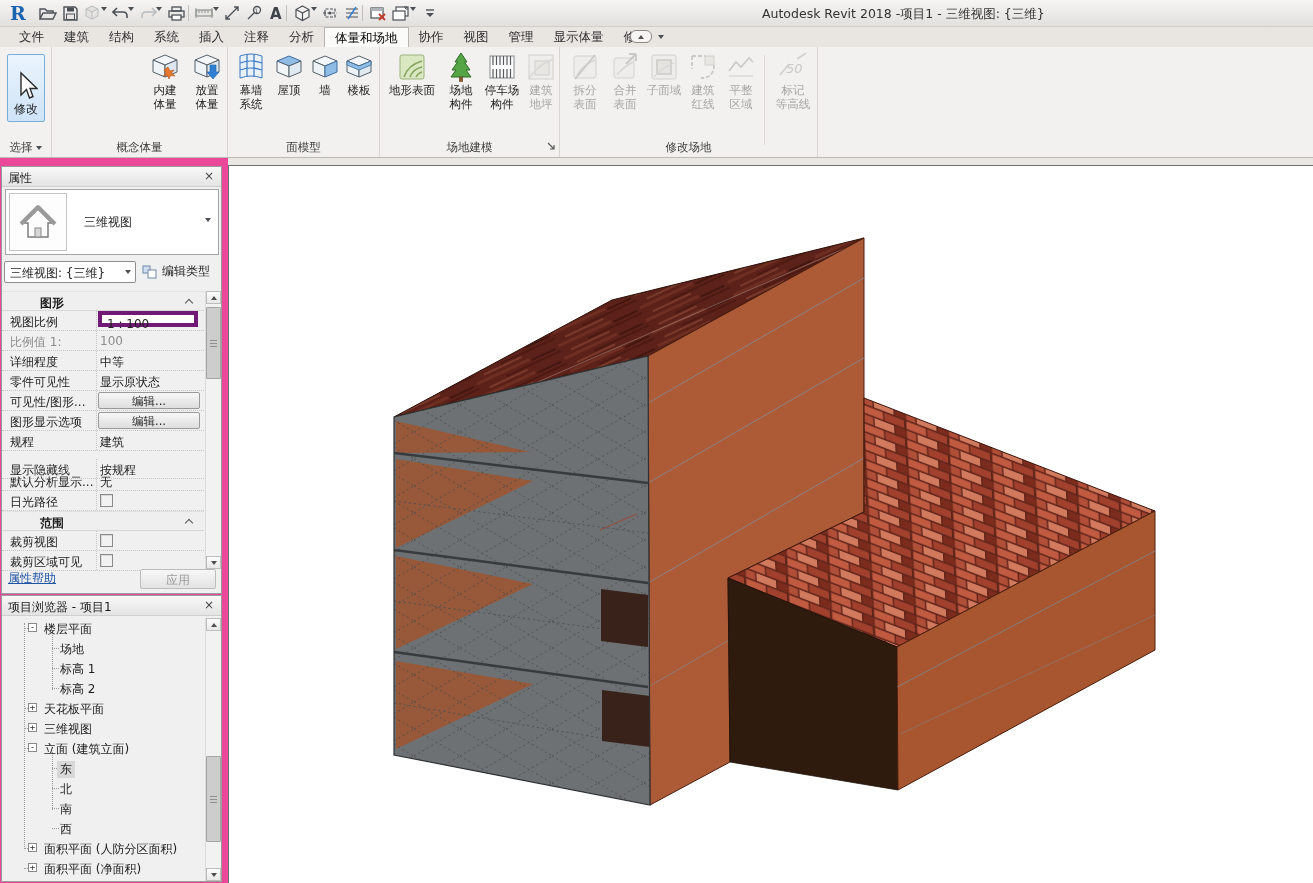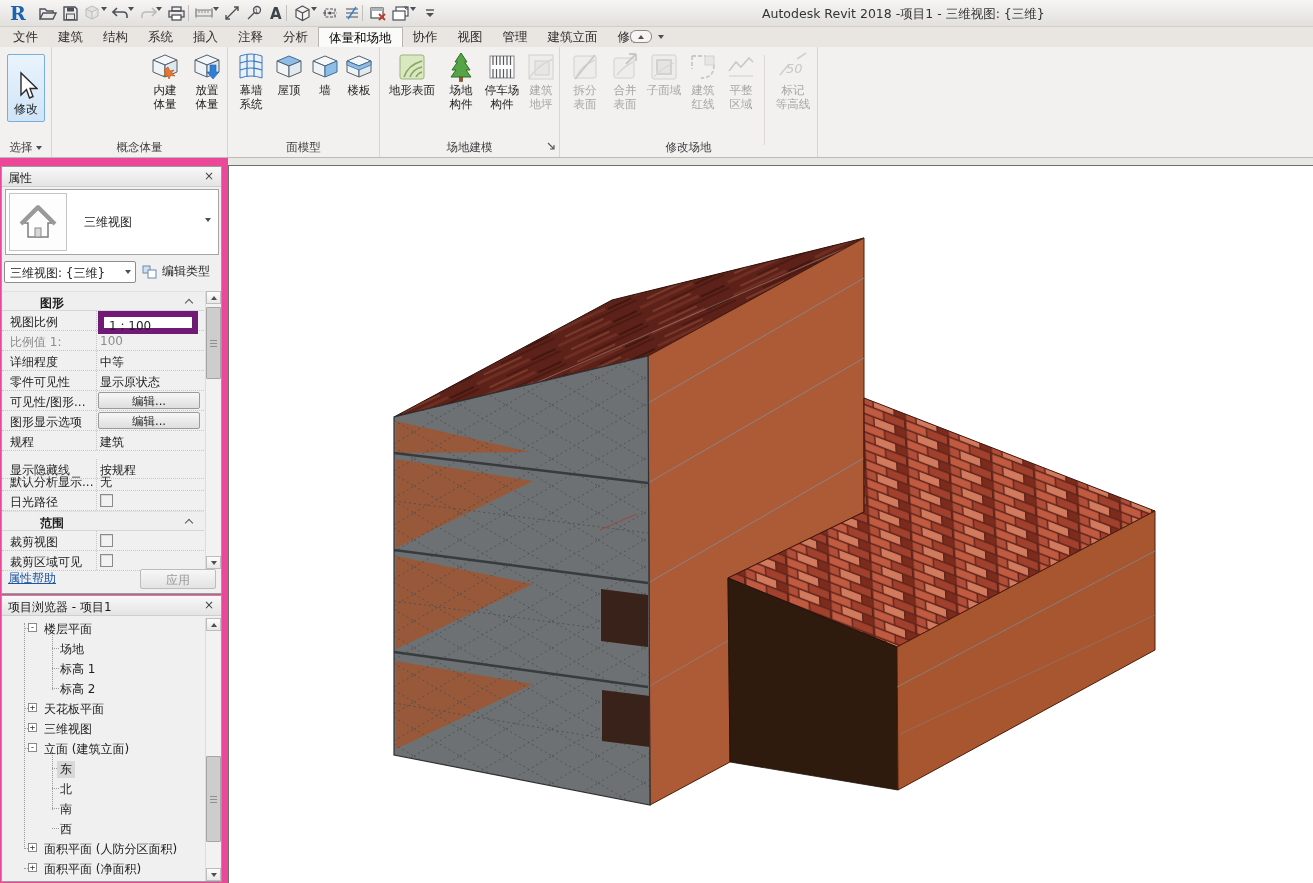--- a/index.html
+++ b/index.html
@@ -12,21 +12,21 @@
     background:linear-gradient(#f6f5f4,#e2e0dd); border-bottom:1px solid #d2cfcb; }
   .qat { position:absolute; left:4px; top:2px; height:22px; }
   .qicon { position:absolute; top:0; width:20px; height:22px; display:flex; align-items:center; justify-content:center; cursor:default; }
   .qicon svg { display:block; }
   .qcaret { position:absolute; top:9px; width:8px; height:8px; }
   .qsep { position:absolute; top:3px; width:1px; height:16px; background:#c3c0bc; }
   .car { width:0; height:0; border-left:3.5px solid transparent; border-right:3.5px solid transparent; border-top:4px solid #4a4f54; }
   .title { position:absolute; left:762px; top:6px; display:flex; font-size:12.5px; color:#333; white-space:nowrap; }
 
   
-  .tabrow { position:absolute; left:0; top:27px; width:1313px; height:20px; background:#e9e6e2; display:flex; align-items:stretch; padding-left:3px; }
+  .tabrow { position:absolute; left:0; top:27px; width:1313px; height:20px; background:#e9e6e2; display:flex; align-items:stretch; padding-left:9px; }
   .tab { padding:2px 10px 0 10px; font-size:12.5px; color:#2e2e2e; white-space:nowrap; }
   .tab.active { background:#fbfbfa; border:1px solid #b9b5b0; border-bottom:none; color:#000; }
   .ribbon-toggle { position:absolute; left:630px; top:3px; display:flex; align-items:center; gap:6px; }
   .toggle-pill { width:22px; height:13px; border:1px solid #8d8a86; border-radius:6px; background:#f6f5f3; display:flex; align-items:center; justify-content:center; }
   .tri-up-s { width:0; height:0; border-left:3px solid transparent; border-right:3px solid transparent; border-bottom:4px solid #55524e; }
 
   
   .ribbon { position:absolute; left:0; top:47px; width:1313px; height:111px; background:#f2f1ef; border-bottom:1px solid #bdbab6; }
   .panel { position:absolute; top:0; height:110px; border-right:1px solid #d9d6d2; }
   .panel-label { position:absolute; bottom:2px; left:0; width:100%; text-align:center; font-size:11.5px; color:#3d3d3d; white-space:nowrap; }
@@ -58,21 +58,21 @@
 
   .pgrid { position:absolute; left:0; top:124px; width:202px; }
   .prow { position:absolute; left:0; width:202px; height:20px; border-bottom:1px dotted #c6c6c6; }
   .prow .pl { position:absolute; left:8px; top:3px; font-size:12px; white-space:nowrap; }
   .prow .pv { position:absolute; left:98px; top:3px; font-size:12px; white-space:nowrap; }
   .prow .vsep { position:absolute; left:94px; top:0; height:100%; border-left:1px dotted #c6c6c6; }
   .prow.gray .pl, .prow.gray .pv { color:#8c8c8c; }
   .psec { position:absolute; left:0; width:202px; height:20px; background:#efefef; border-bottom:1px solid #d6d6d6; border-top:1px solid #e2e2e2; }
   .psec .pl { position:absolute; left:6px; top:3px; font-weight:bold; font-size:12px;margin-left:32px; }
   .chev { position:absolute; right:12px; top:8px; width:6px; height:6px; border-left:1.5px solid #555; border-top:1.5px solid #555; transform:rotate(45deg); }
-  .vcell { position:absolute; left:96px; top:0px; width:100px; height:23px; background:#fff; border:6px solid #701a75; font-size:12px; padding:2px 0 0 5px; }
+  .vcell { position:absolute; left:96px; top:0px; width:100px; height:16px; background:#fff; border:4px solid #701a75; font-size:12px; padding:2px 0 0 5px; }
   .ebtn { position:absolute; left:96px; top:1px; width:102px; height:17px; background:linear-gradient(#f7f7f7,#dedede); border:1px solid #9a9a9a; border-radius:2px; text-align:center; font-size:11.5px; padding-top:1px; }
   .cbox { position:absolute; left:98px; top:3px; width:13px; height:13px; background:#f2f2f2; border:1px solid #8b8b8b; box-shadow:inset 1px 1px 0 #d9d9d9; }
   .pfoot-link { position:absolute; left:6px; bottom:6px; color:#1f55a5; text-decoration:underline; font-size:12px; }
   .apply-btn { position:absolute; right:5px; bottom:4px; width:76px; height:20px; background:linear-gradient(#f7f7f7,#e3e3e3); border:1px solid #bcbcbc; border-radius:2px; color:#9b9b9b; text-align:center; font-size:12px; padding-top:2px; }
 
   
   .sbar { position:absolute; width:15px; background:#f2f2f2; border-left:1px solid #dcdcdc; }
   .sbtn { position:absolute; left:0; width:15px; height:13px; background:linear-gradient(#fdfdfd,#e8e8e8); border:1px solid #bdbdbd; display:flex; align-items:center; justify-content:center; }
   .tri-up { width:0; height:0; border-left:3.5px solid transparent; border-right:3.5px solid transparent; border-bottom:4px solid #4f4f4f; }
   .tri-dn { width:0; height:0; border-left:3.5px solid transparent; border-right:3.5px solid transparent; border-top:4px solid #4f4f4f; }
@@ -220,21 +220,21 @@
     <span class="tab">建筑</span>
     <span class="tab">结构</span>
     <span class="tab">系统</span>
     <span class="tab">插入</span>
     <span class="tab">注释</span>
     <span class="tab">分析</span>
     <span class="tab active">体量和场地</span>
     <span class="tab">协作</span>
     <span class="tab">视图</span>
     <span class="tab">管理</span>
-    <span class="tab">建筑立面</span>
+    <span class="tab">显示体量</span>
     <span class="tab">修改</span>
     <span class="ribbon-toggle">
       <span class="toggle-pill">
           <span class="tri-up-s"></span>
         </span>
       <span class="car"></span>
     </span>
   </div>
 
   <div class="ribbon">

